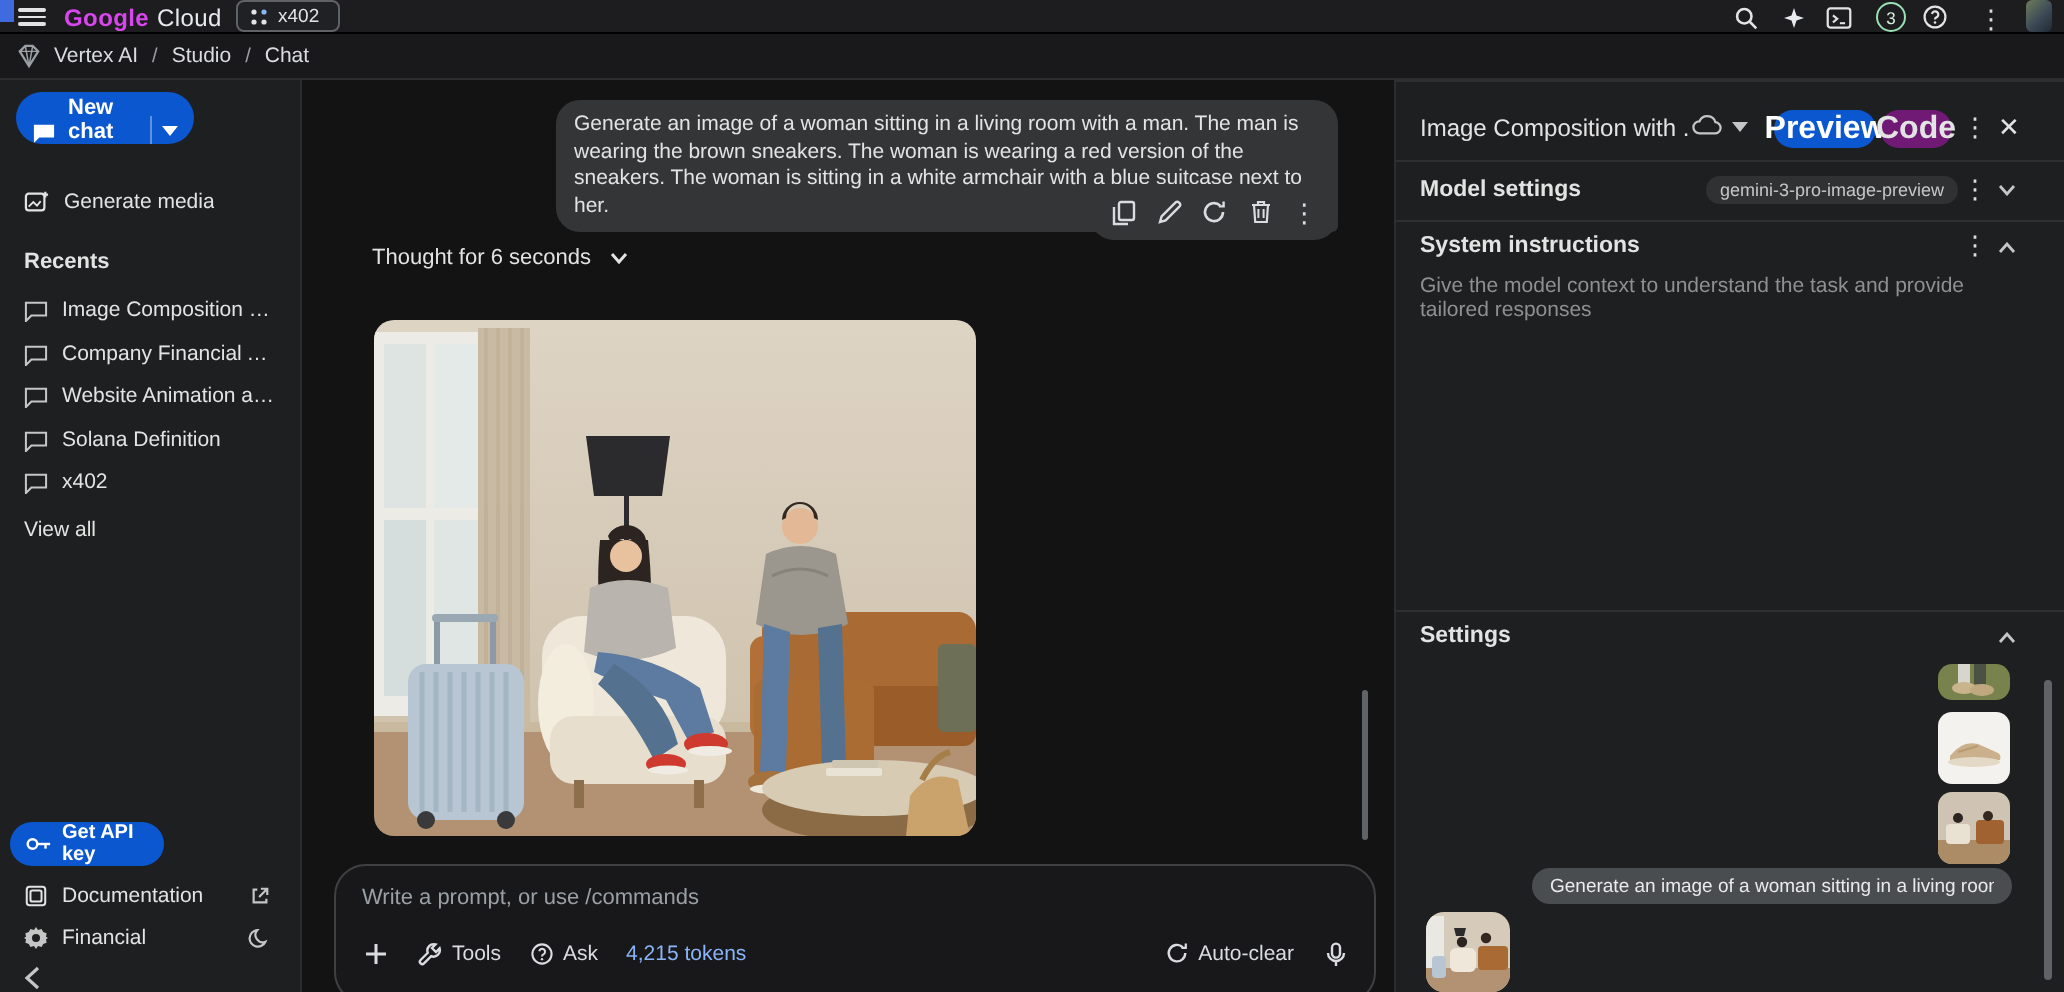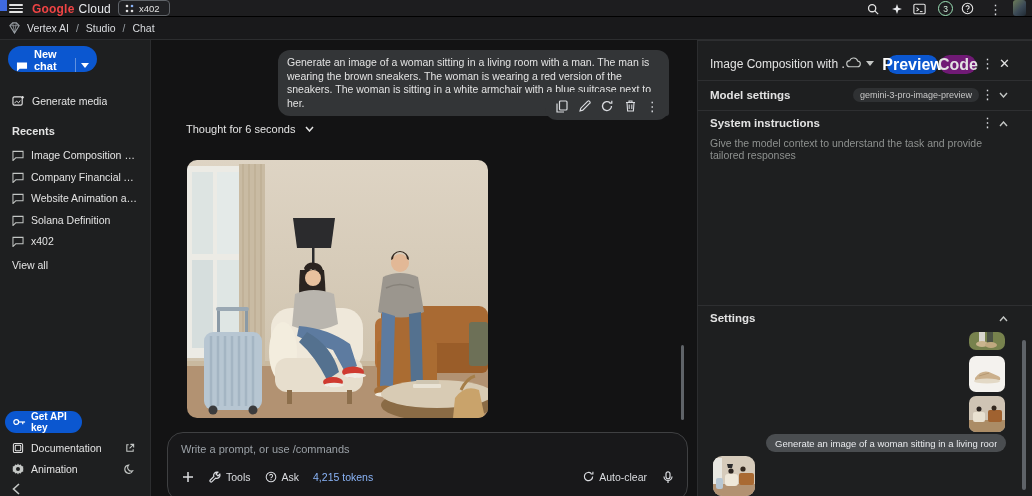--- a/index.html
+++ b/index.html
@@ -13,21 +13,21 @@
   .row { display:flex; align-items:center; }
   .ic { display:inline-flex; align-items:center; justify-content:center; flex:0 0 auto; }
   svg { display:block; }
 
   
   #topbar { left:0; top:0; width:1032px; height:17px; background:#1d1d1f; border-bottom:1px solid #000; }
   #corner-accent { left:0; top:0; width:7px; height:11px; background:#3f6ae0; }
   #hamburger { left:9px; top:4px; width:14px; height:9px; display:flex; flex-direction:column; justify-content:space-between; cursor:pointer; }
   #hamburger span { display:block; height:1.6px; background:#e3e3e3; border-radius:1px; }
   #gc-logo { left:32px; top:1px; height:15px; font-size:12px; letter-spacing:.2px; }
-  #gc-logo .g1 { color:#ef4444; font-weight:700; }
+  #gc-logo .g1 { color:#d946ef; font-weight:700; }
   #gc-logo .g2 { color:#e8eaed; font-weight:400; margin-left:4px; }
   #project-chip { left:118px; top:0px; width:52px; height:16px; border:1px solid #5f6368; border-radius:4px; background:#202124; display:flex; align-items:center; gap:5px; padding:0 6px; cursor:pointer; }
   #project-chip .lbl { font-size:9.5px; color:#e3e3e3; }
   .top-ic { top:2px; width:13px; height:13px; color:#e3e3e3; cursor:pointer; }
   #trial-badge { left:938px; top:1px; width:15px; height:15px; border:1px solid #9ae0b5; border-radius:50%; color:#d8f3e1; font-size:8.5px; display:flex; align-items:center; justify-content:center; cursor:pointer; }
   #avatar { left:1013px; top:0px; width:13px; height:16px; border-radius:3px; background:linear-gradient(135deg,#6d7d5a 0%,#3c4a57 55%,#202a33 100%); cursor:pointer; }
 
   
   #crumbbar { left:0; top:17px; width:1032px; height:23px; background:#19191b; border-bottom:1px solid #2c2d2f; }
   #crumbbar .bc { font-size:10.5px; color:#dadce0; }
@@ -252,21 +252,21 @@
           </svg>
       </span>
     </div>
     <div class="abs side-row" style="top:418px">
       <span class="ic">
         <svg width="12" height="12" viewBox="0 0 12 12">
             <path d="M6 0.5 L7 2 L8.8 1.5 L9.6 3 L11.3 3.6 L11 5.4 L12 6 L11 6.6 L11.3 8.4 L9.6 9 L8.8 10.5 L7 10 L6 11.5 L5 10 L3.2 10.5 L2.4 9 L0.7 8.4 L1 6.6 L0 6 L1 5.4 L0.7 3.6 L2.4 3 L3.2 1.5 L5 2 Z" fill="#c4c7c5"></path>
             <circle cx="6" cy="6" r="2" fill="#1e1f20"></circle>
           </svg>
       </span>
-      <span class="lbl">Animation</span>
+      <span class="lbl">Financial</span>
       <span class="util-right ic">
         <svg width="11" height="11" viewBox="0 0 12 12">
             <path d="M9.5 7.5 A4.5 4.5 0 1 1 5 1.2 A4 4 0 0 0 9.5 7.5 Z" fill="none" stroke="#c4c7c5" stroke-width="1.2"></path>
           </svg>
       </span>
     </div>
     <span class="abs ic" style="left:12px; top:443px">
       <svg width="8" height="12" viewBox="0 0 8 12" fill="none" stroke="#c4c7c5" stroke-width="1.6">
           <path d="M7 1 L1.5 6 L7 11"></path>
         </svg>

